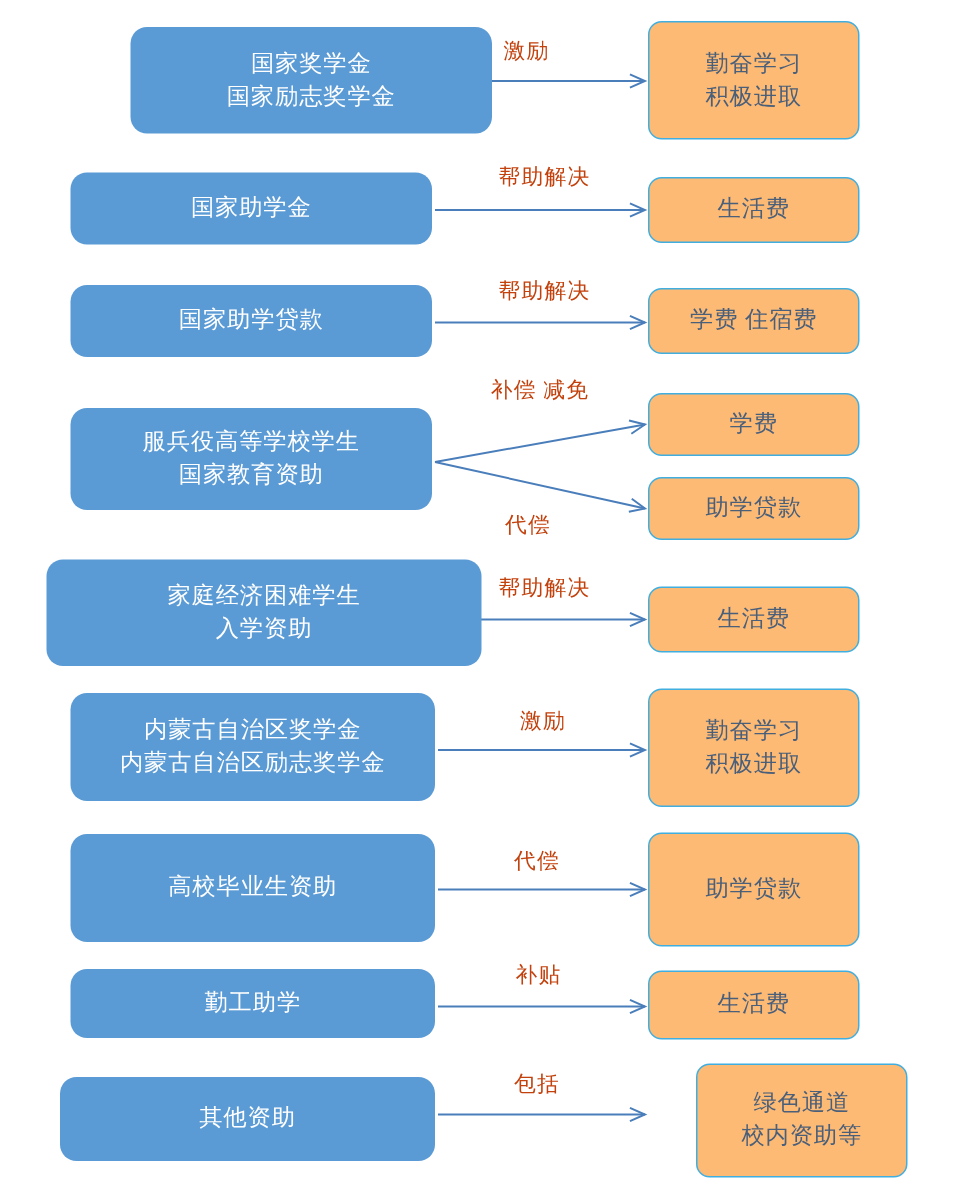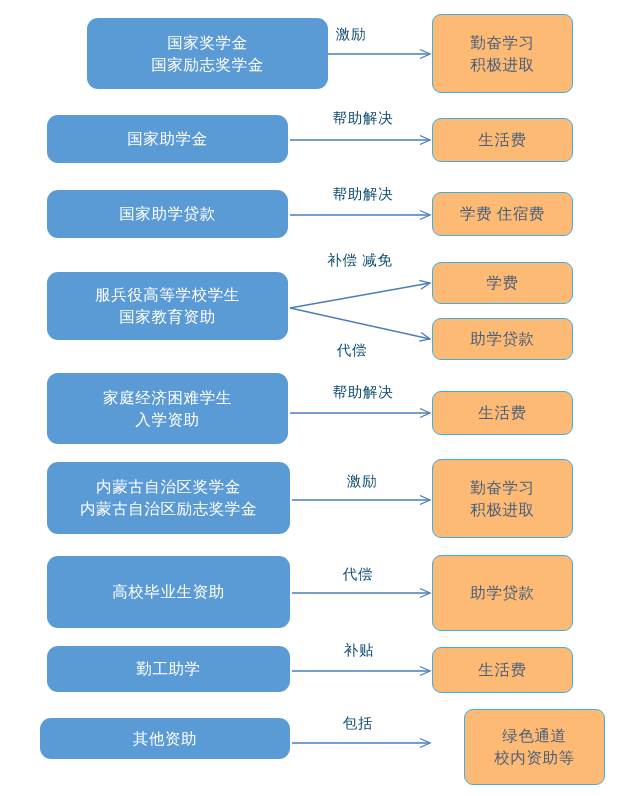--- a/index.html
+++ b/index.html
@@ -50,21 +50,21 @@
     border-radius: 9px;
     font-size: 15.5px;
     line-height: 1.42;
     letter-spacing: 0.6px;
   }
   .node .line2 {
     display: block;
   }
   .edge-label {
     position: absolute;
-    color: #0c4a6e;
+    color: #c2410c;
     font-size: 14.5px;
     letter-spacing: 0.8px;
     white-space: nowrap;
     transform: translate(-50%, -50%);
   }
 </style>
 </head>
 <body>
 
 <div id="diagram">
@@ -134,21 +134,21 @@
       <div class="node source" style="left: 47px; top: 272px; width: 241px; height: 68px;">
         <span class="line2">服兵役高等学校学生</span>
         <span class="line2">国家教育资助</span>
       </div>
       <div class="node target" style="left: 432px; top: 262px; width: 141px; height: 42px;">
         <span class="line2">学费</span>
       </div>
       <div class="node target" style="left: 432px; top: 318px; width: 141px; height: 42px;">
         <span class="line2">助学贷款</span>
       </div>
-      <div class="node source" style="left: 47px; top: 373px; width: 241px; height: 71px;">
+      <div class="node source" style="left: 31px; top: 373px; width: 290px; height: 71px;">
         <span class="line2">家庭经济困难学生</span>
         <span class="line2">入学资助</span>
       </div>
       <div class="node target" style="left: 432px; top: 391px; width: 141px; height: 44px;">
         <span class="line2">生活费</span>
       </div>
       <div class="node source" style="left: 47px; top: 462px; width: 243px; height: 72px;">
         <span class="line2">内蒙古自治区奖学金</span>
         <span class="line2">内蒙古自治区励志奖学金</span>
       </div>
@@ -161,21 +161,21 @@
       </div>
       <div class="node target" style="left: 432px; top: 555px; width: 141px; height: 76px;">
         <span class="line2">助学贷款</span>
       </div>
       <div class="node source" style="left: 47px; top: 646px; width: 243px; height: 46px; align-items: center;">
         <span class="line2">勤工助学</span>
       </div>
       <div class="node target" style="left: 432px; top: 647px; width: 141px; height: 46px;">
         <span class="line2">生活费</span>
       </div>
-      <div class="node source" style="left: 40px; top: 718px; width: 250px; height: 41px;">
+      <div class="node source" style="left: 40px; top: 718px; width: 250px; height: 56px;">
         <span class="line2">其他资助</span>
       </div>
       <div class="node target" style="left: 432px; top: 709px; width: 141px; height: 76px; margin-left: 32px;">
         <span class="line2">绿色通道</span>
         <span class="line2">校内资助等</span>
       </div>
     </div>
   <div id="label-layer">
       <div class="edge-label" style="left: 351px; top: 34px;">激励</div>
       <div class="edge-label" style="left: 363px; top: 118px;">帮助解决</div>

